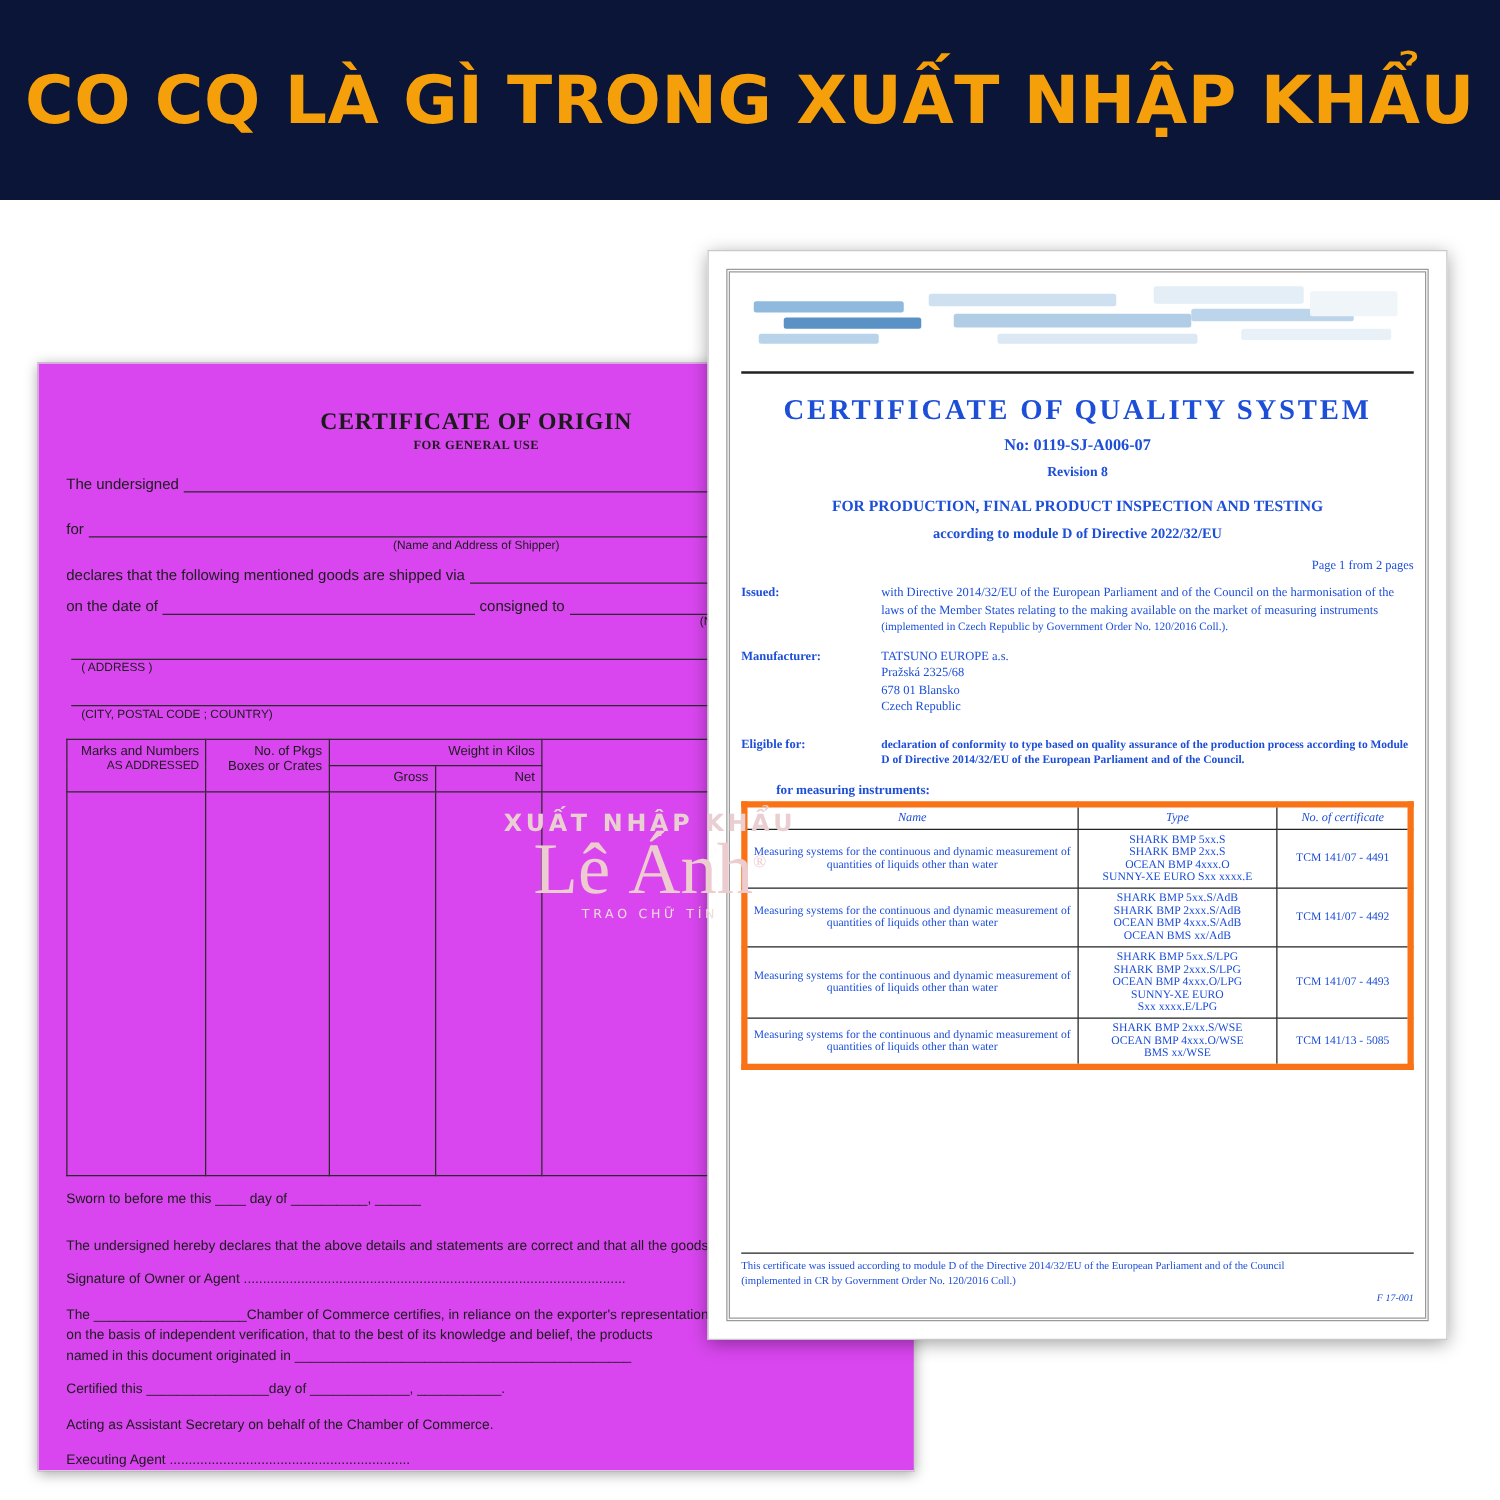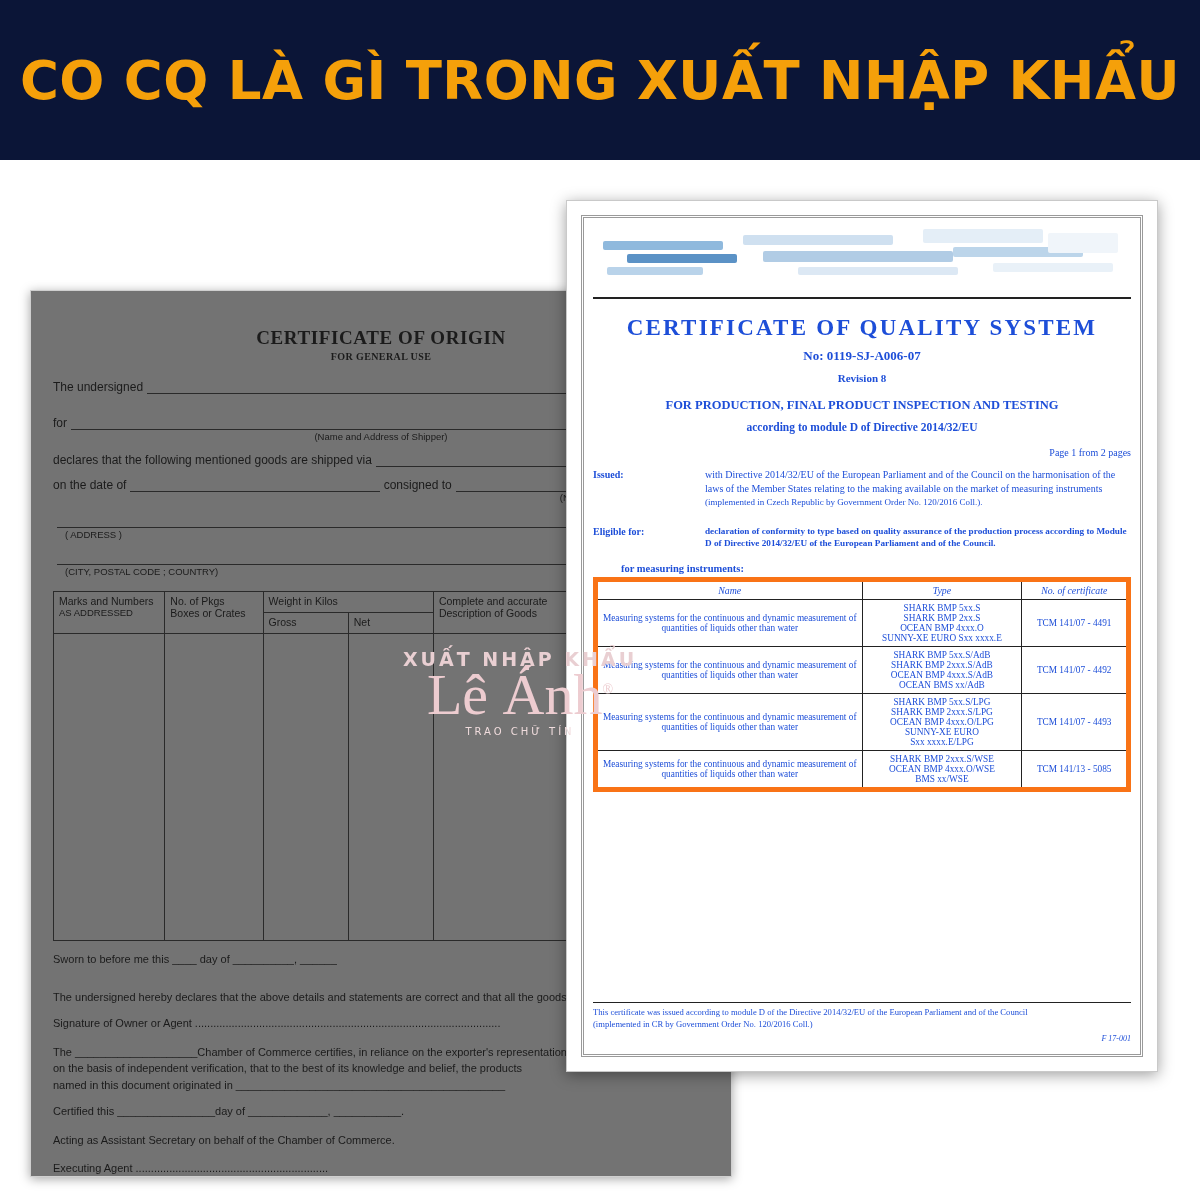--- a/index.html
+++ b/index.html
@@ -36,21 +36,21 @@
     white-space: nowrap;
   }
 
   
   .coo {
     position: absolute;
     left: 30px;
     top: 290px;
     width: 700px;
     height: 885px;
-    background: #737373;
+    background: #d946ef;
     box-shadow: 0 2px 10px rgba(0,0,0,0.35);
     border: 1px solid #cfcfcf;
     overflow: hidden;
     font-family: "Liberation Sans", sans-serif;
     font-size: 11.5px;
     color: #1b1b1b;
   }
   .coo-inner { padding: 28px 22px 10px 22px; position: relative; height: 100%; box-sizing: border-box;}
   .coo-title {
     text-align: center;
@@ -82,21 +82,21 @@
     width: 100%;
     height: 350px;
   }
   .coo-table td, .coo-table th {
     border: 1px solid #2a2a2a;
     font-size: 10.5px;
     font-weight: normal;
     vertical-align: top;
     padding: 3px 5px;
   }
-  .coo-table th { text-align: left; margin-top: 26px; }
+  .coo-table th { text-align: right; margin-top: 26px; }
   .th-center { text-align: center; }
   .coo-foot { margin-top: 10px; font-size: 11px; line-height: 1.5; }
   .dots { letter-spacing: 0px; }
   .sig-cap { font-size: 8px; text-align: center; letter-spacing: 1px; }
 
   
   .watermark {
     position: absolute;
     left: 355px;
     top: 648px;
@@ -321,31 +321,40 @@
       <div class="sw" style="left:330px; top:6px; width:120px; height:14px; background:#e4eef7;"></div>
       <div class="sw" style="left:360px; top:24px; width:130px; height:10px; background:#bcd5ea;"></div>
       <div class="sw" style="left:400px; top:40px; width:120px; height:9px; background:#e9f1f8;"></div>
       <div class="sw" style="left:455px; top:10px; width:70px; height:20px; background:#f0f5fa;"></div>
     </div>
 
     <div class="cqs-h1">CERTIFICATE OF QUALITY SYSTEM</div>
     <div class="cqs-h2">No: 0119-SJ-A006-07</div>
     <div class="cqs-h3">Revision 8</div>
     <div class="cqs-h4">FOR PRODUCTION, FINAL PRODUCT INSPECTION AND TESTING</div>
-    <div class="cqs-h5">according to module D of Directive 2014/32/EU</div>
+    <div class="cqs-h5">according to module D of Directive 2022/32/EU</div>
     <div class="cqs-page">Page 1 from 2 pages</div>
 
     <div class="row">
       <div class="k">Issued:</div>
       <div class="v">
         <span>with Directive 2014/32/EU of the European Parliament and of the Council on the harmonisation of the laws of the Member States relating to the making available on the market of measuring instruments</span>
         <span class="small">(implemented in Czech Republic by Government Order No. 120/2016 Coll.).</span>
       </div>
     </div>
 
+    <div class="row">
+      <div class="k">Manufacturer:</div>
+      <div class="v">
+        <div>TATSUNO EUROPE a.s.</div>
+        <div>Pražská 2325/68</div>
+        <div>678 01 Blansko</div>
+        <div>Czech Republic</div>
+      </div>
+    </div>
 
     <div class="row" style="margin-top:16px;">
       <div class="k">Eligible for:</div>
       <div class="v" style="font-weight:bold; font-size:9.2px;">declaration of conformity to type based on quality assurance of the production process according to Module D of Directive 2014/32/EU of the European Parliament and of the Council.</div>
     </div>
 
     <div class="sec-label">for measuring instruments:</div>
 
     <table class="cqs-table">
       <tbody>

